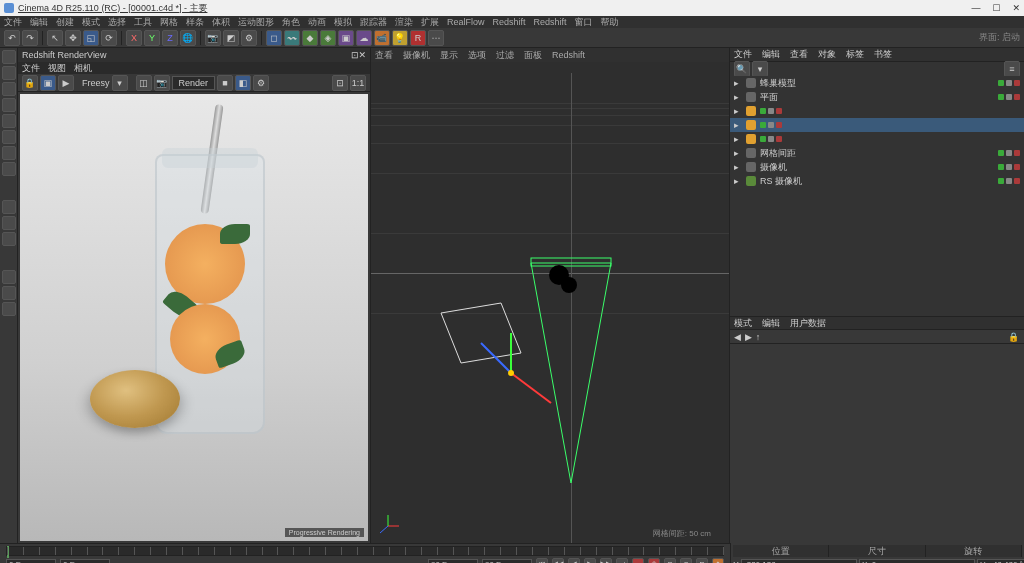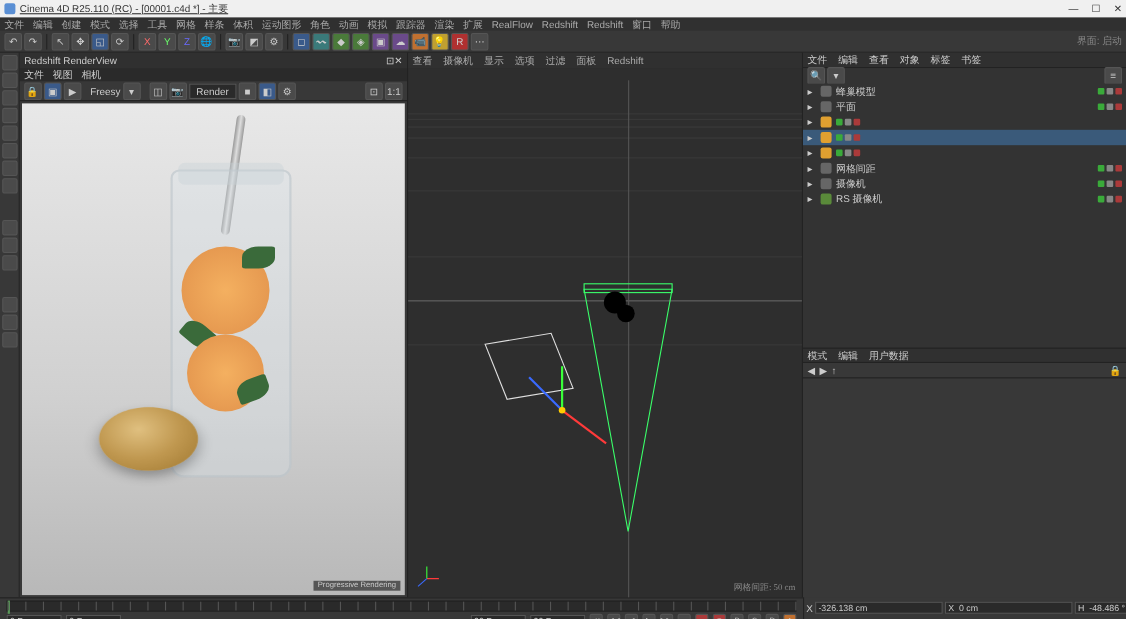--- a/index.html
+++ b/index.html
@@ -34,21 +34,21 @@
 .jar { position: absolute; left: 135px; top: 60px; width: 110px; height: 280px; background: rgba(220,230,235,0.3); border: 2px solid rgba(180,190,195,0.5); border-radius: 8px 8px 12px 12px; }
 .jar::before { content: ""; position: absolute; top: -8px; left: 5px; right: 5px; height: 20px; background: rgba(200,210,215,0.4); border-radius: 6px; }
 .straw { position: absolute; left: 188px; top: 10px; width: 8px; height: 110px; background: linear-gradient(90deg,#999,#ddd,#999); transform: rotate(8deg); border-radius: 4px; }
 .orange1 { position: absolute; left: 145px; top: 130px; width: 80px; height: 80px; background: radial-gradient(circle,#f4b060,#e0904a); border-radius: 50%; }
 .orange2 { position: absolute; left: 150px; top: 210px; width: 70px; height: 70px; background: radial-gradient(circle,#f4b060,#e0904a); border-radius: 50%; }
 .leaf { position: absolute; width: 30px; height: 20px; background: #3a6a3a; border-radius: 50% 10% 50% 10%; }
 .lid { position: absolute; left: 70px; top: 260px; width: 90px; height: 90px; background: radial-gradient(ellipse at 40% 35%, #e0c080, #c09850, #a07830); border-radius: 50%; transform: rotateX(50deg); box-shadow: 0 8px 15px rgba(0,0,0,0.3); }
 .rvstatus { position: absolute; bottom: 4px; right: 4px; background: #555; color: #ccc; padding: 1px 4px; font-size: 7px; }
 .viewport { flex: 1; background: #2e2e2e; position: relative; border-left: 1px solid #222; border-right: 1px solid #222; }
 .vptabs { height: 14px; background: #303030; display: flex; align-items: center; padding: 0 4px; gap: 10px; }
-.vplabel { position: absolute; bottom: 4px; right: 6px; color: #888; font-size: 8px; font-family: Liberation Serif, serif; }
+.vplabel { position: absolute; bottom: 4px; right: 18px; color: #888; font-size: 8px; }
 .vpcanvas { position: absolute; top: 25px; left: 0; right: 0; bottom: 0; }
 .grid-line { position: absolute; background: #3a3a3a; }
 .rightpanel { width: 294px; background: #383838; display: flex; flex-direction: column; }
 .rptabs { height: 14px; background: #303030; display: flex; align-items: center; padding: 0 4px; gap: 10px; border-bottom: 1px solid #222; }
 .objlist { flex: 1; min-height: 240px; background: #333; overflow: auto; }
 .objrow { display: flex; align-items: center; height: 14px; padding: 0 4px; gap: 4px; }
 .objrow.sel { background: #3a5a7a; }
 .objicon { width: 10px; height: 10px; background: #666; border-radius: 2px; }
 .objicon.light { background: #e0a030; }
 .objicon.cam { background: #5a8a3a; }
@@ -441,20 +441,25 @@
         <div class="playbtn" style="background:#aa3a3a">◉</div>
         <div class="playbtn">P</div>
         <div class="playbtn">S</div>
         <div class="playbtn">R</div>
         <div class="playbtn orange" style="background:#c07030">◆</div>
       </div>
     </div>
 
   </div>
   <div class="coordpanel">
+    <div class="coordhead" id="coordhead">
+        <div>位置</div>
+        <div>尺寸</div>
+        <div>旋转</div>
+      </div>
     <div id="coordbody">
         <div class="coordrow">
           <div class="coordlabel">X</div>
           <input class="coordfield" value="-326.138 cm" style="">
           <input class="coordfield" value="X  0 cm" style="">
           <input class="coordfield" value="H  -48.486 °" style="">
         </div>
       </div>
 
   </div>

